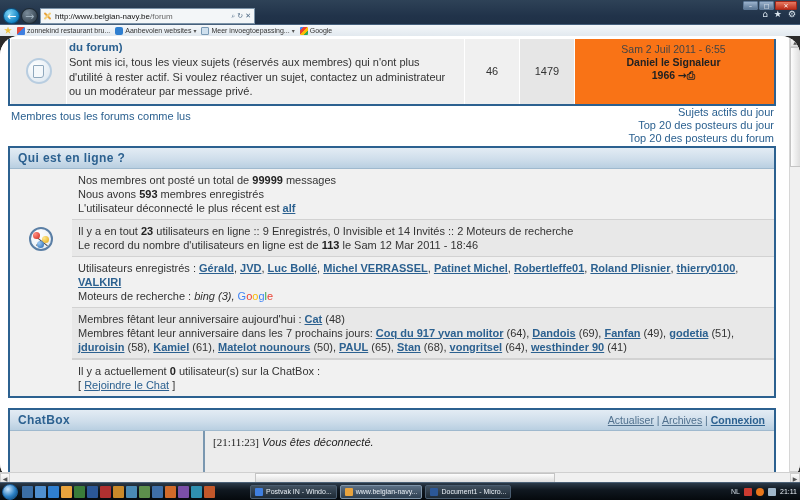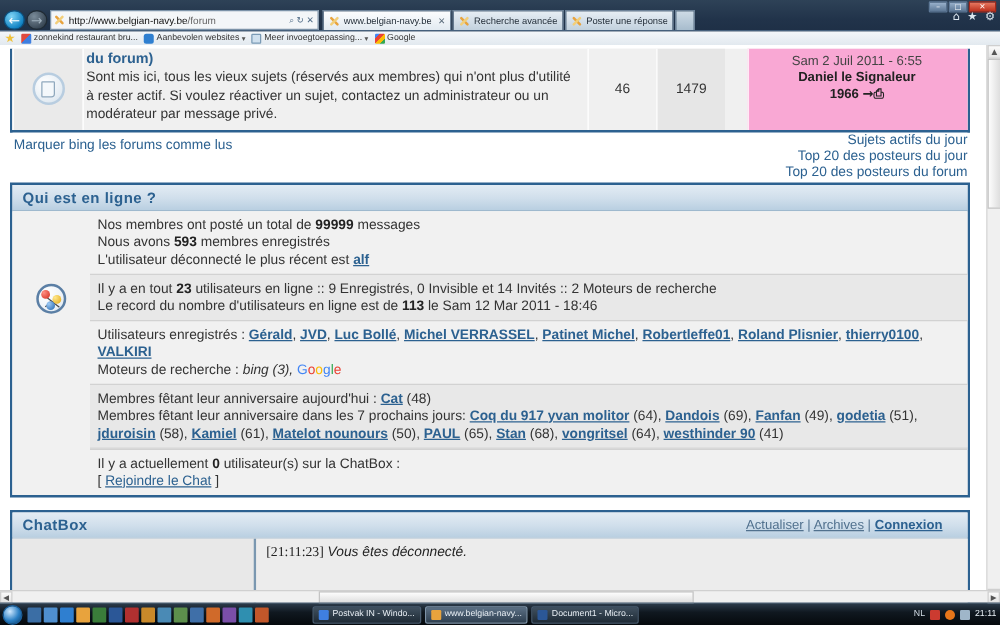--- a/index.html
+++ b/index.html
@@ -100,21 +100,21 @@
   .ico-star  { background: #f0c23c; clip-path: polygon(50% 0,61% 35%,98% 35%,68% 57%,79% 91%,50% 70%,21% 91%,32% 57%,2% 35%,39% 35%); }
   .ico-win   { background: linear-gradient(135deg,#e04a3f 50%,#3f7fe0 50%); }
   .ico-blue  { background: #2f7fd0; border-radius: 2px; }
   .ico-page  { background: #cfe0ee; border: 1px solid #7a9ab5; }
   .ico-goog  { background: linear-gradient(135deg,#4285f4 25%,#ea4335 25% 50%,#fbbc05 50% 75%,#34a853 75%); }
   .caret { font-size: 6px; color: #555; }
 
   
   #viewport {
     position: absolute; top: 36px; left: 0; width: 800px; height: 446px;
-    background: #ffffff; overflow: hidden;
+    background: #ffffff; overflow: hidden; border-radius: 19px;
   }
   #page {
     position: absolute; top: 0; left: 0; width: 789px; height: 446px;
     background: #ffffff; padding: 3px 8px 0 8px;
   }
 
   
   #page-scrollbar {
     position: absolute; top: 0; right: 0; width: 11px; height: 446px;
     background: #f0f0f0; border-left: 1px solid #d6d6d6;
@@ -157,22 +157,22 @@
     margin-bottom: 1px;
   }
   .forum-desc { font-size: 11px; color: #333; line-height: 14.5px; }
   #forum-topics-cell, #forum-posts-cell {
     width: 55px; display: flex; align-items: center; justify-content: center;
     font-size: 11px; color: #333;
   }
   #forum-topics-cell { background: #f0f0f0; }
   #forum-posts-cell  { background: #e6e6e6; }
   #forum-last-cell {
-    width: 176px; padding: 4px 6px 4px 4px; text-align: center;
-    font-size: 10.5px; line-height: 13px; background: #f9a8d4; color: #333; margin-left: 18px;
+    width: 200px; padding: 4px 6px 4px 4px; text-align: center;
+    font-size: 10.5px; line-height: 13px; background: #f97316; color: #333;
   }
   #forum-last-cell .lp-date { color: #444; }
   #forum-last-cell .lp-author { font-weight: bold; color: #222; }
   #forum-last-cell .lp-arrow { font-family: "DejaVu Sans", sans-serif; }
 
   
   #links-block { width: 768px; padding: 5px 0 4px 0; position: relative; height: 40px; }
   #mark-read-link {
     position: absolute; left: 3px; top: 4px;
     font-size: 11px; color: #2c6190;
@@ -185,21 +185,21 @@
 
   
   .panel { width: 768px; border: 2px solid #2c6190; background: #fff; margin-bottom: 10px; }
   .panel-header {
     height: 21px; display: flex; align-items: center; padding-left: 8px;
     background: linear-gradient(to bottom, #e3ecf4 0%, #cfdeeb 55%, #b9cfe1 100%);
     border-bottom: 1px solid #9fb9ce;
     font-size: 12px; font-weight: bold; color: #2c6190; letter-spacing: .4px;
   }
   .panel-header .hdr-right {
-    margin-left: auto; padding-right: 20px; font-size: 10.5px; font-weight: normal;
+    margin-left: auto; padding-right: 9px; font-size: 10.5px; font-weight: normal;
     color: #51718e; letter-spacing: 0;
   }
   .panel-header .hdr-right a { color: #51718e; text-decoration: underline; }
   .panel-header .hdr-right a.bold { font-weight: bold; color: #2c6190; }
   .panel-body { display: flex; background: #f1f1f1; }
   #online-avatar-cell {
     width: 62px; flex: 0 0 62px; display: flex; align-items: flex-start;
     justify-content: center; padding-top: 58px; background: #f1f1f1;
   }
   .online-icon {
@@ -305,36 +305,20 @@
       <span class="site-favicon"></span>
       <span class="url-host">http://www.belgian-navy.be</span>
         <span class="url-rest">/forum</span>
       <span id="addr-icons">
         <span>⌕</span>
         <span>↻</span>
         <span>✕</span>
       </span>
     </div>
 
-    <div id="tab-strip">
-      <div class="tab active">
-        <span class="site-favicon"></span>
-        <span class="tab-title">www.belgian-navy.be</span>
-        <span class="tab-close">✕</span>
-      </div>
-      <div class="tab">
-        <span class="site-favicon"></span>
-        <span class="tab-title">Recherche avancée</span>
-      </div>
-      <div class="tab">
-        <span class="site-favicon"></span>
-        <span class="tab-title">Poster une réponse</span>
-      </div>
-      <div id="newtab"></div>
-    </div>
 
     <div id="chrome-right-icons">
       <span>⌂</span>
       <span>★</span>
       <span>⚙</span>
     </div>
   </div>
 
   <div id="favorites-bar">
     <span class="fav-ico ico-star"></span>
@@ -380,21 +364,21 @@
           <div class="lp-author">Daniel le Signaleur</div>
           <div class="lp-author">
             <span>1966</span>
             <span class="lp-arrow">→⎙</span>
           </div>
         </div>
       </div>
     </div>
 
     <div id="links-block">
-      <a id="mark-read-link" class="plain" style="text-decoration:none" href="#">Marquer bing les forums comme lus</a>
+      <a id="mark-read-link" class="plain" style="text-decoration:none" href="#">Membres tous les forums comme lus</a>
       <div id="right-links">
         <div><a class="plain" style="text-decoration:none" href="#">Sujets actifs du jour</a></div>
         <div><a class="plain" style="text-decoration:none" href="#">Top 20 des posteurs du jour</a></div>
         <div><a class="plain" style="text-decoration:none" href="#">Top 20 des posteurs du forum</a></div>
       </div>
     </div>
 
     <div class="panel" id="online-panel">
       <div class="panel-header">Qui est en ligne ?</div>
       <div class="panel-body">

